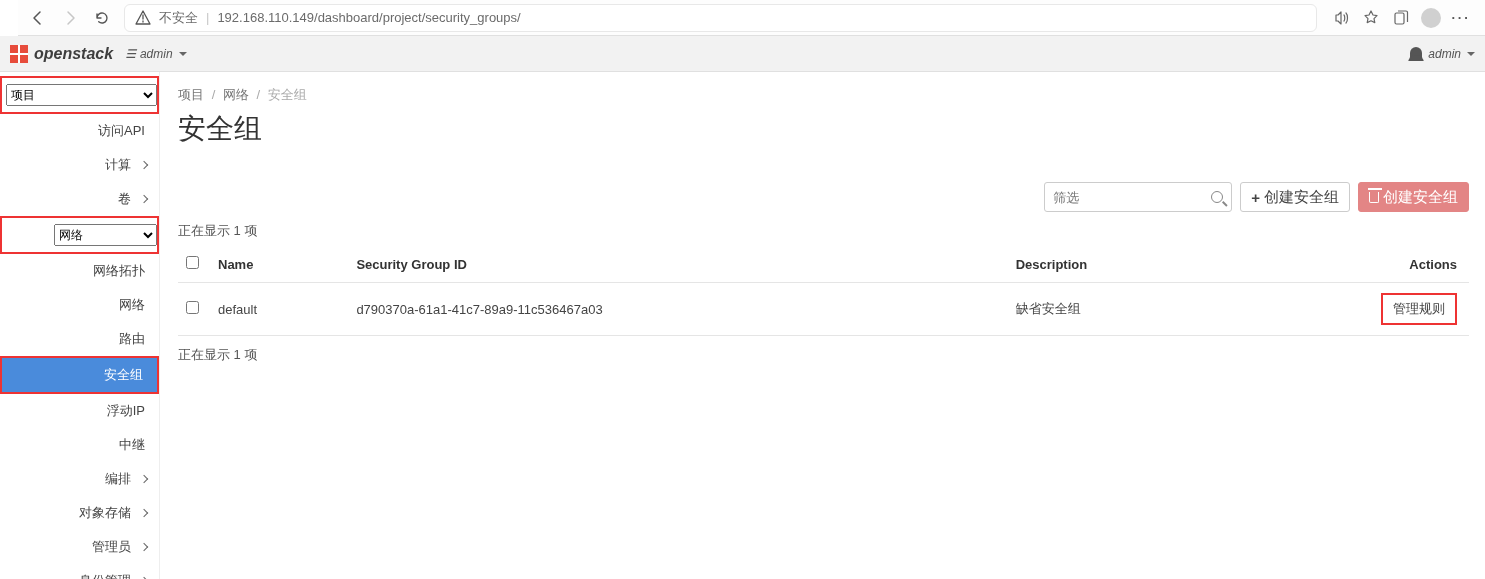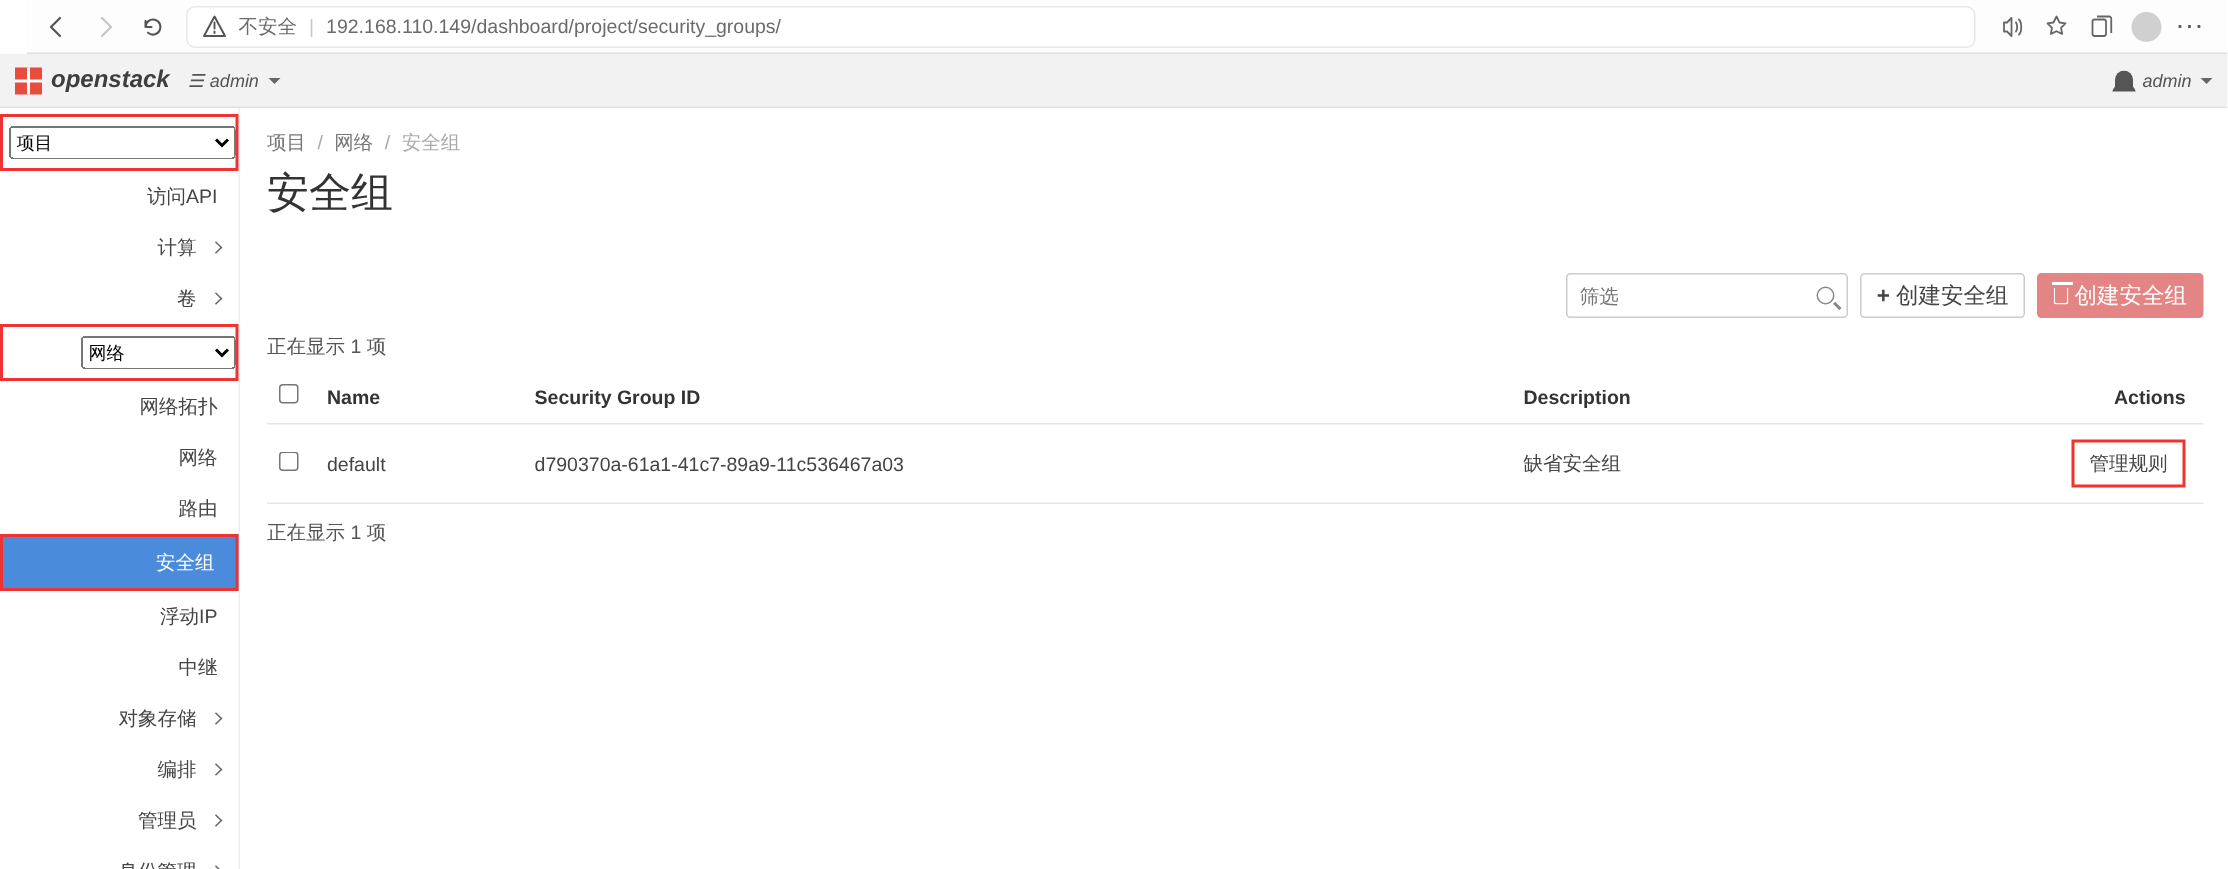--- a/index.html
+++ b/index.html
@@ -313,25 +313,25 @@
       <span>安全组</span>
     </div>
     <div class="sub-item indent">
       <span>浮动IP</span>
     </div>
     <div class="sub-item indent">
       <span>中继</span>
     </div>
 
     <div class="nav-item">
+      <span>编排</span>
+      <span class="chevron"></span>
+    </div>
+    <div class="nav-item">
       <span>对象存储</span>
-      <span class="chevron"></span>
-    </div>
-    <div class="nav-item">
-      <span>编排</span>
       <span class="chevron"></span>
     </div>
     <div class="nav-item">
       <span>管理员</span>
       <span class="chevron"></span>
     </div>
     <div class="nav-item">
       <span>身份管理</span>
       <span class="chevron"></span>
     </div>

